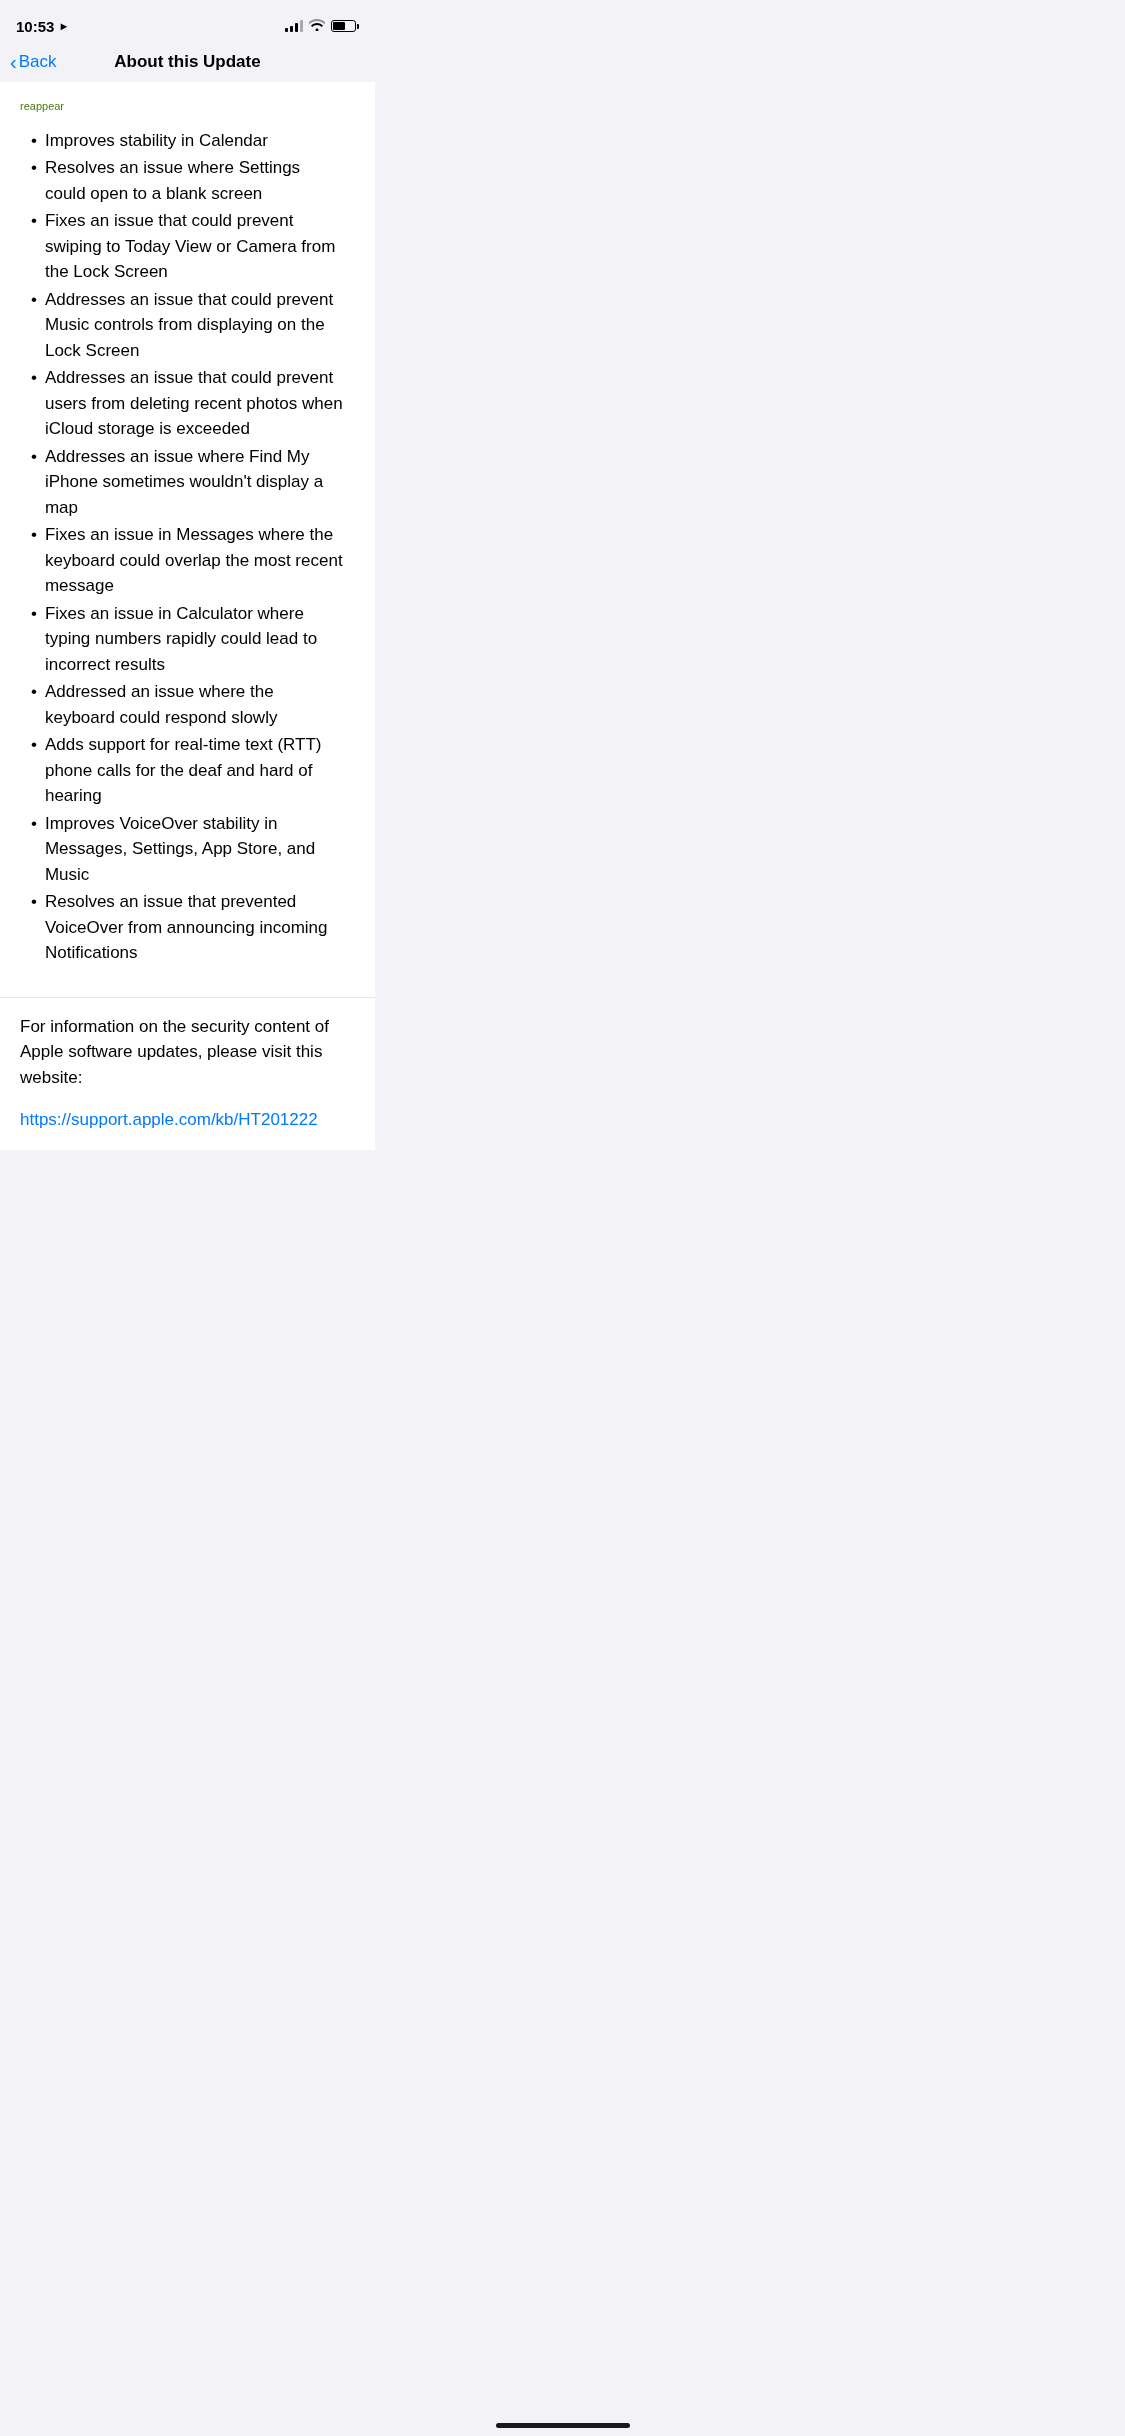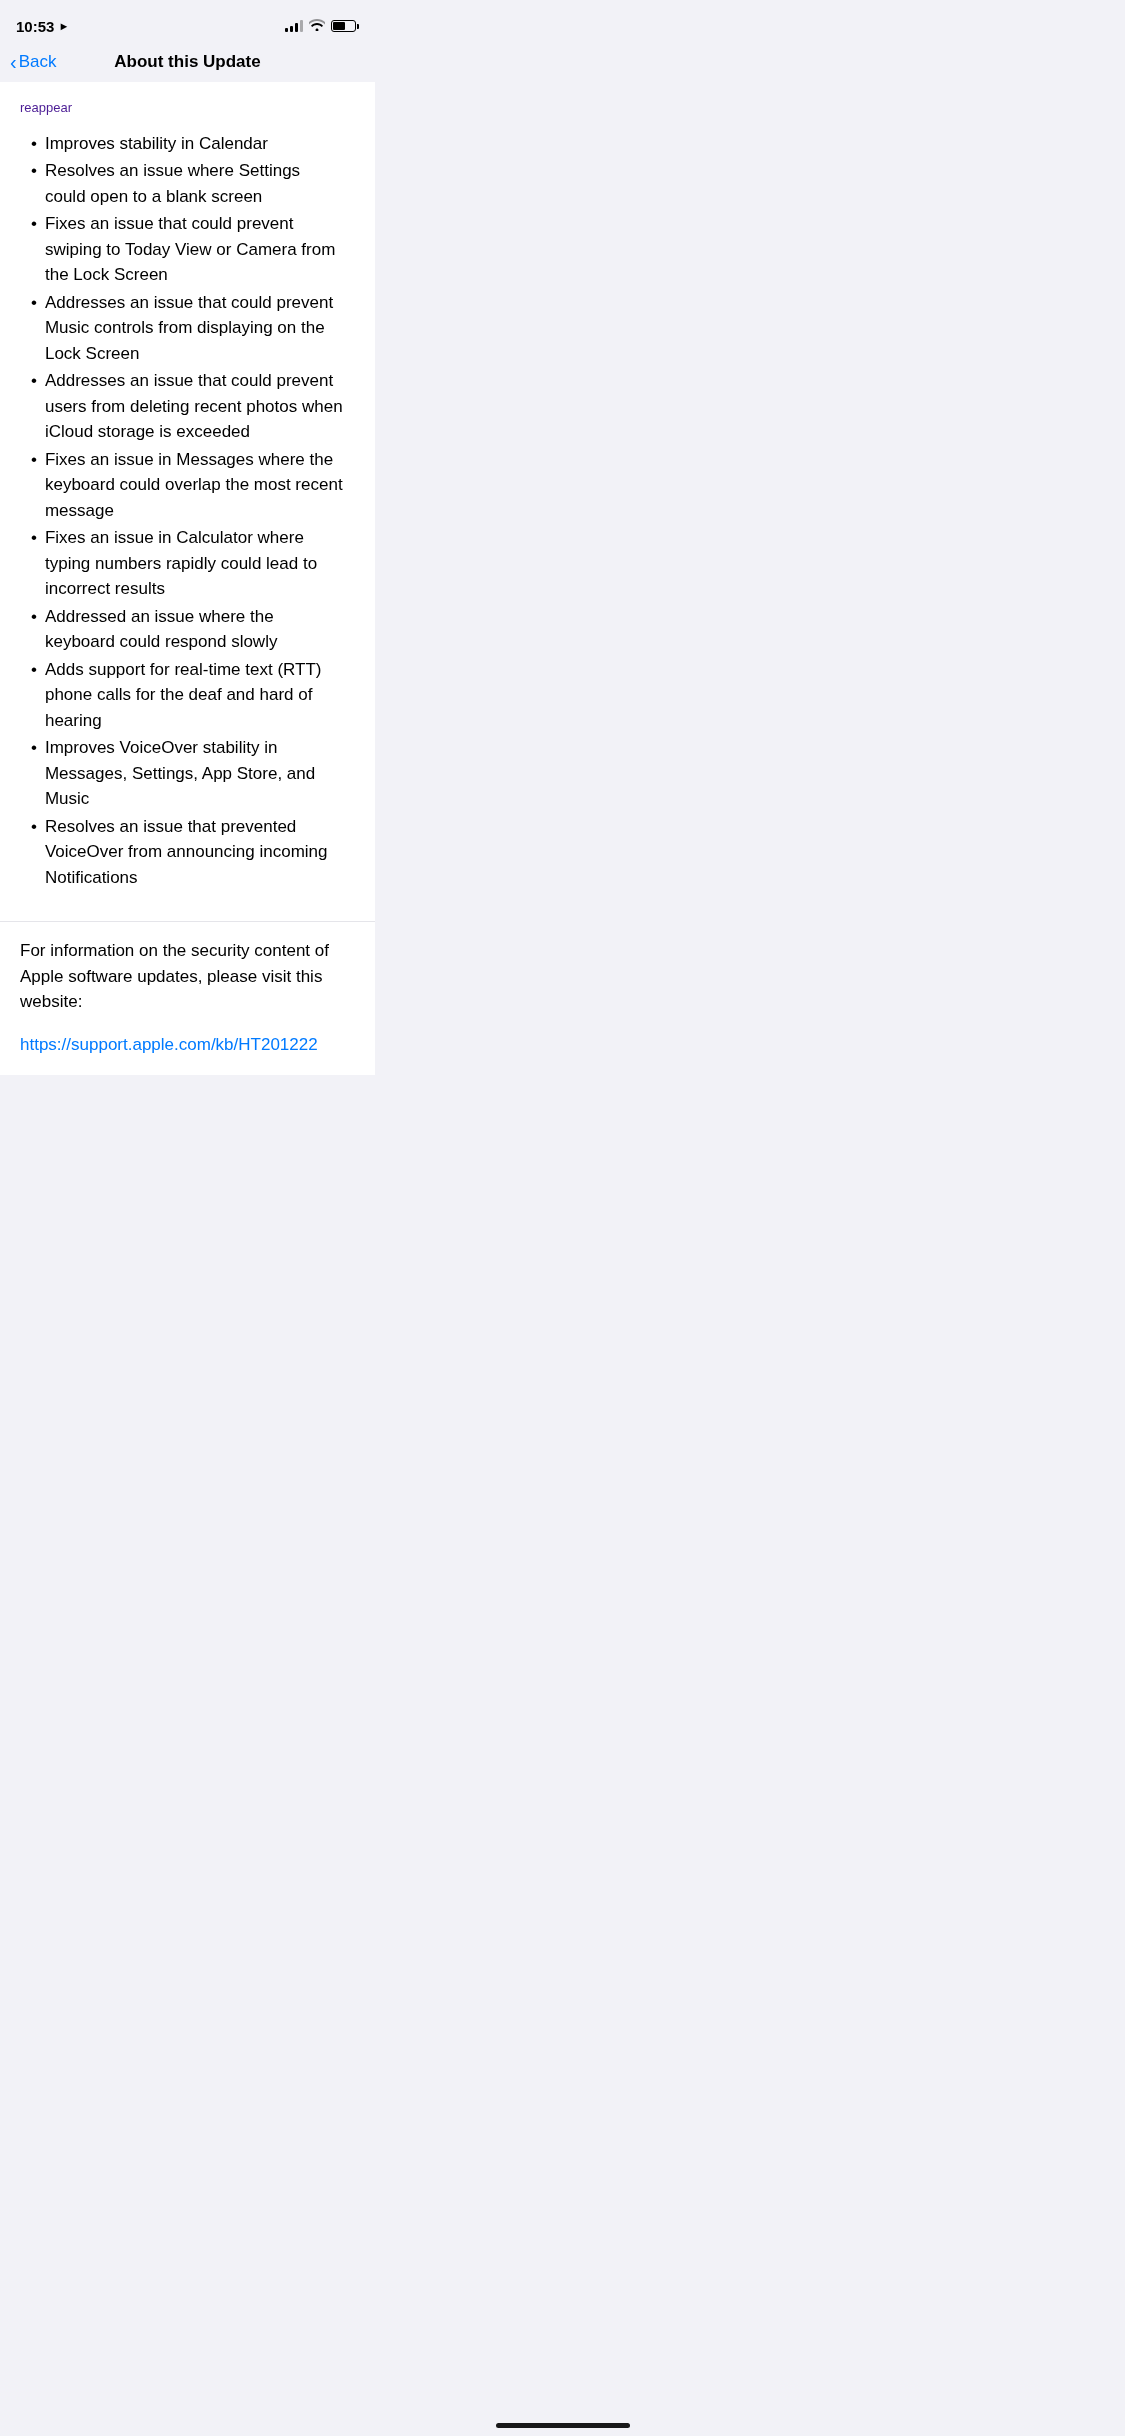--- a/index.html
+++ b/index.html
@@ -168,23 +168,23 @@
 
     .bullet-list li::before {
       content: "•";
       margin-right: 8px;
       flex-shrink: 0;
       font-size: 17px;
       margin-top: 0;
     }
 
     .intro-text {
-      font-size: 13px;
-      line-height: 1.5;
-      color: #4c1d95;
+      font-size: 11px;
+      line-height: 1.5;
+      color: #4d7c0f;
       margin-bottom: 13px;
     }
 
     .footer-section {
       background: #fff;
       padding: 16px 20px 20px;
       border-top: 1px solid #e5e5ea;
     }
 
     .footer-text {
@@ -262,20 +262,21 @@
 
 <div class="content">
   <p class="intro-text content-text">reappear</p>
   <ul class="bullet-list">
 
   <li>Improves stability in Calendar</li>
       <li>Resolves an issue where Settings could open to a blank screen</li>
       <li>Fixes an issue that could prevent swiping to Today View or Camera from the Lock Screen</li>
       <li>Addresses an issue that could prevent Music controls from displaying on the Lock Screen</li>
       <li>Addresses an issue that could prevent users from deleting recent photos when iCloud storage is exceeded</li>
+      <li>Addresses an issue where Find My iPhone sometimes wouldn't display a map</li>
       <li>Fixes an issue in Messages where the keyboard could overlap the most recent message</li>
       <li>Fixes an issue in Calculator where typing numbers rapidly could lead to incorrect results</li>
       <li>Addressed an issue where the keyboard could respond slowly</li>
       <li>Adds support for real-time text (RTT) phone calls for the deaf and hard of hearing</li>
       <li>Improves VoiceOver stability in Messages, Settings, App Store, and Music</li>
       <li>Resolves an issue that prevented VoiceOver from announcing incoming Notifications</li>
     </ul>
 </div>
 
 <div class="footer-section">

